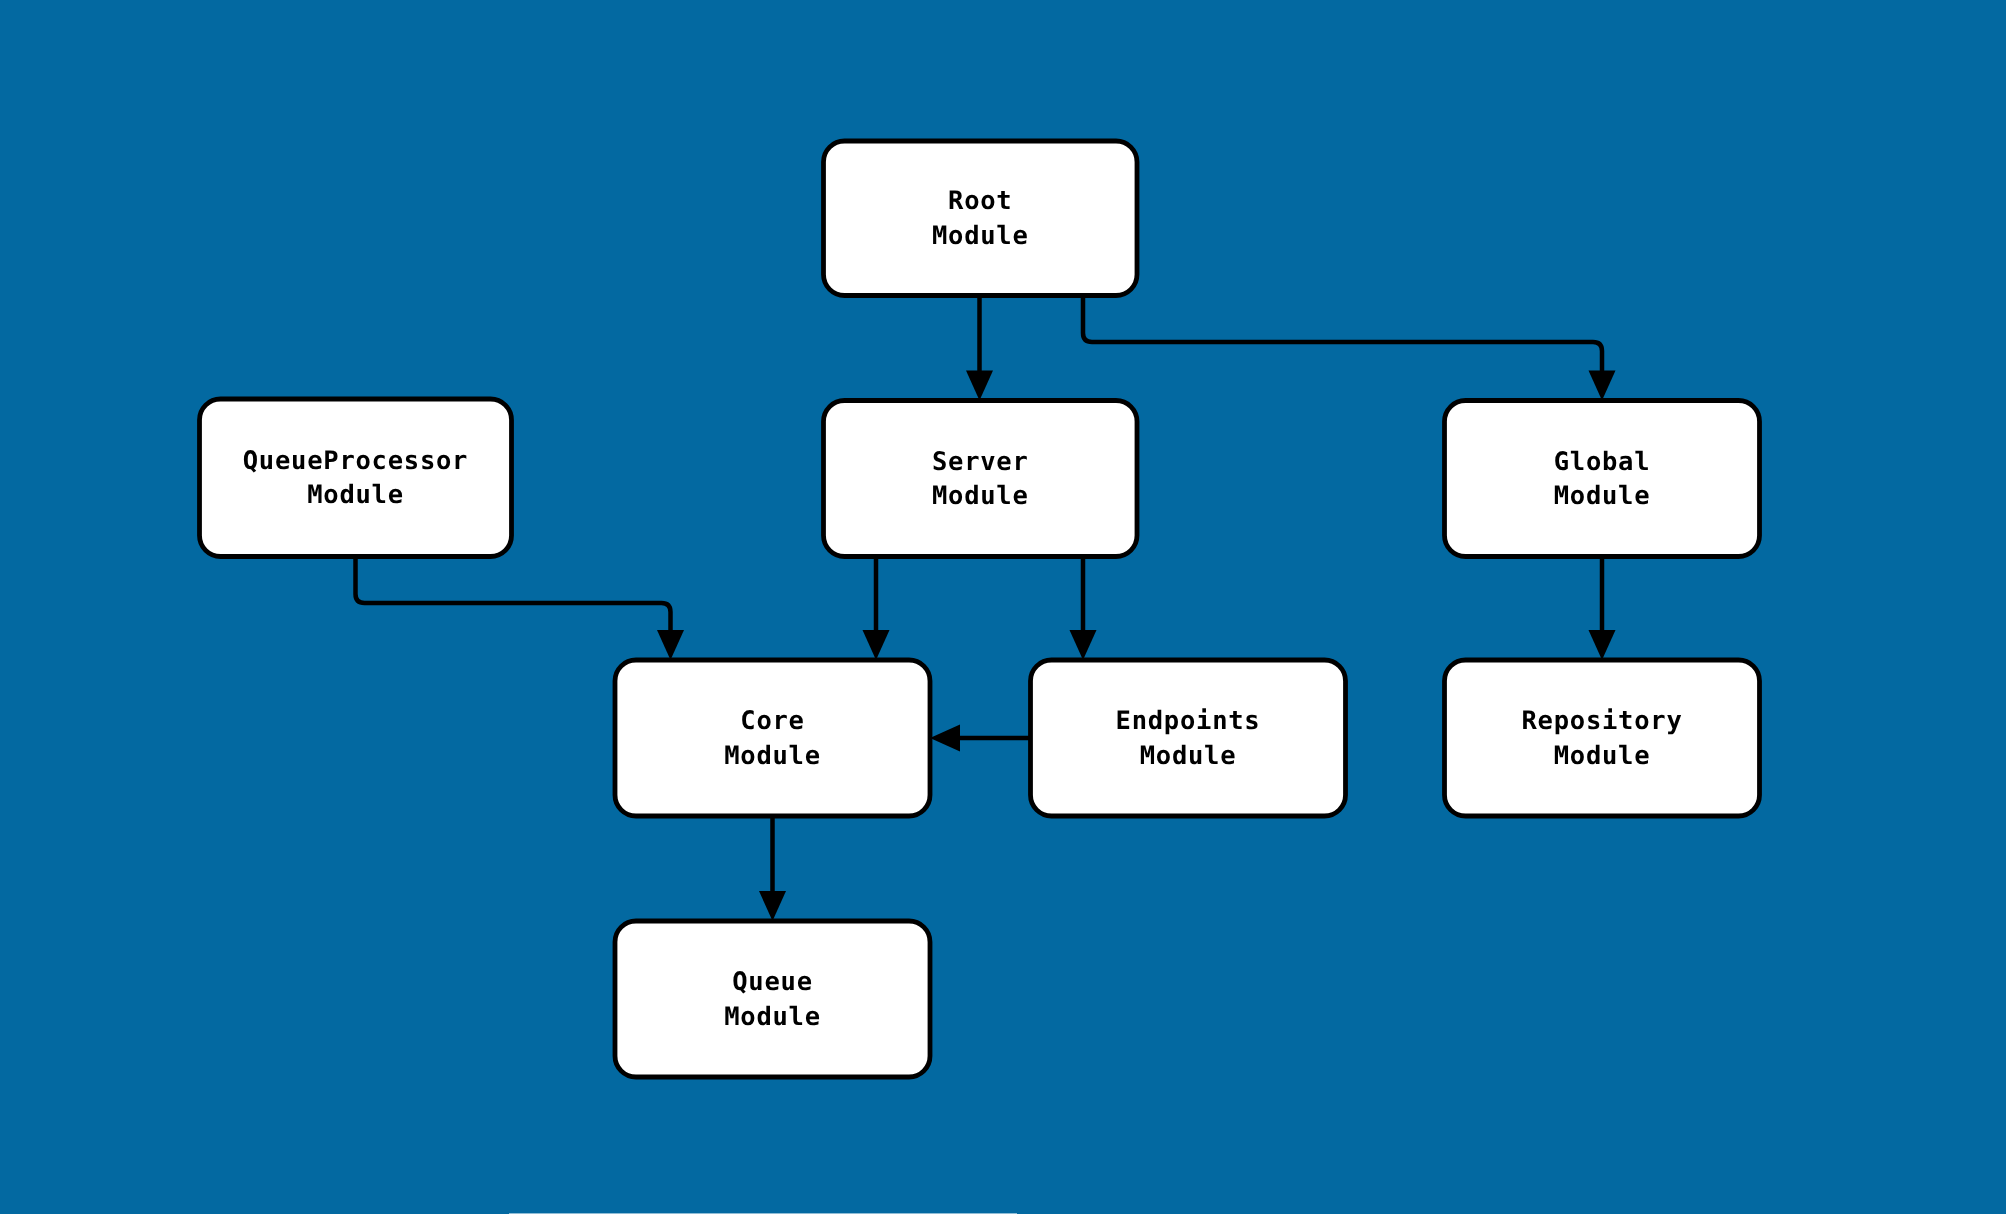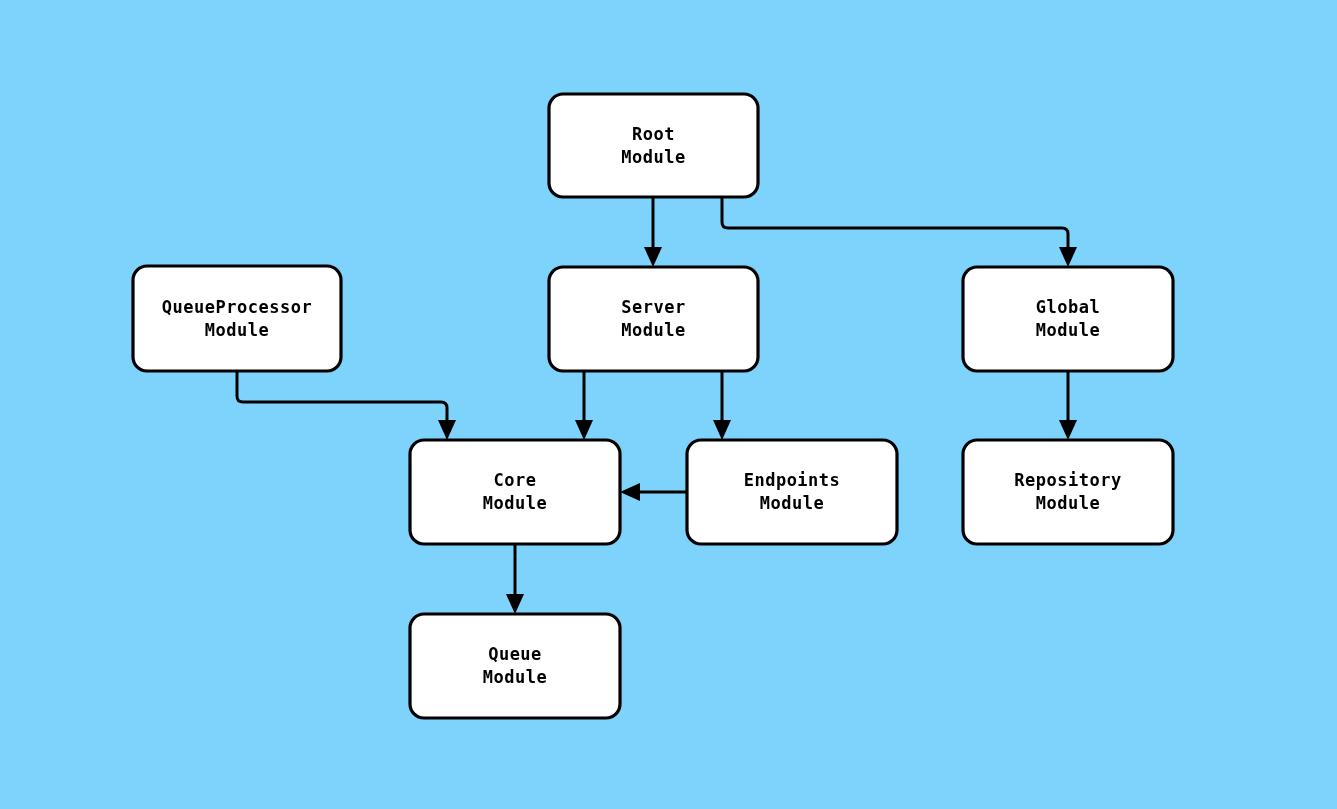--- a/index.html
+++ b/index.html
@@ -11,21 +11,21 @@
   body {
     width: 1337px;
     height: 809px;
     overflow: hidden;
     font-family: "DejaVu Sans Mono", "Liberation Mono", monospace;
   }
   #diagram-root {
     position: relative;
     width: 1337px;
     height: 809px;
-    background: #7dd3fc;
+    background: #0369a1;
   }
   svg.diagram-canvas {
     display: block;
     width: 1337px;
     height: 809px;
   }
   .node-shape {
     fill: #ffffff;
     stroke: #000000;
     stroke-width: 3.2;

